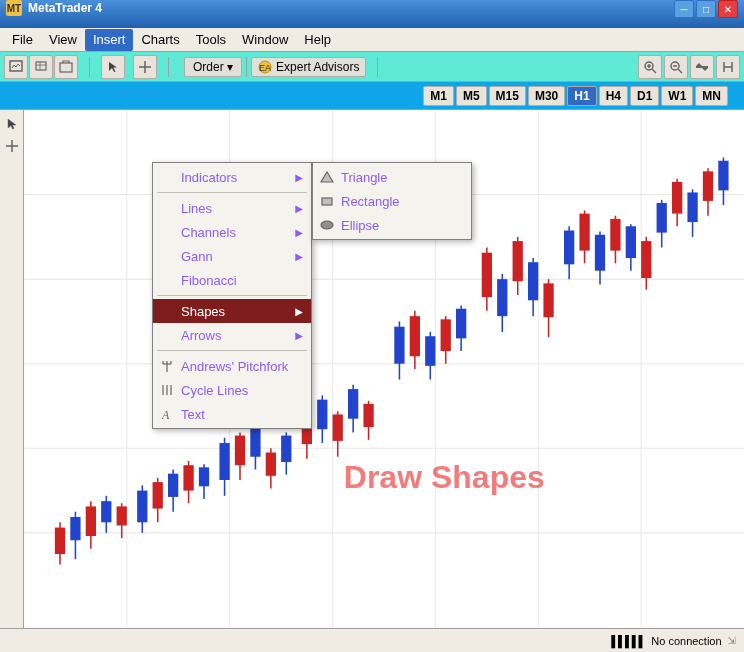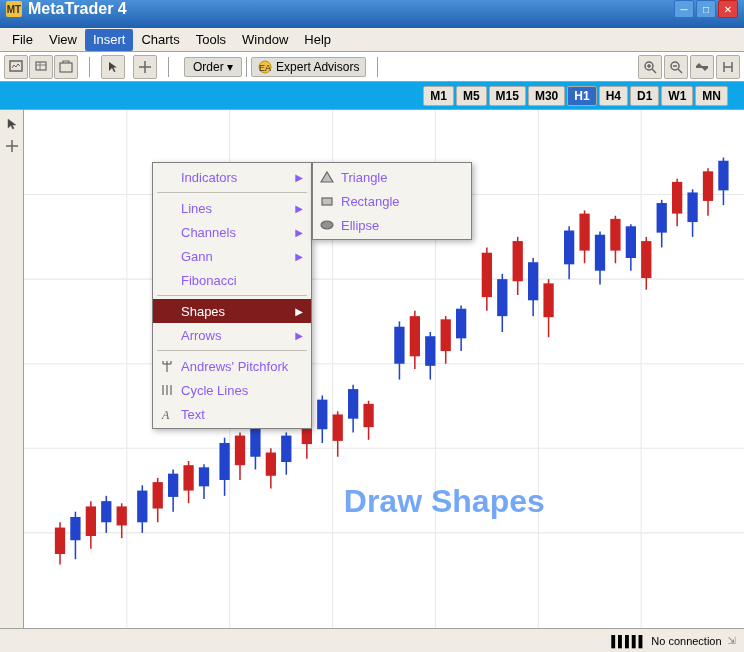--- a/index.html
+++ b/index.html
@@ -31,21 +31,21 @@
     .titlebar-icon {
       width: 16px;
       height: 16px;
       background: #f0c040;
       border-radius: 2px;
       display: flex; align-items: center; justify-content: center;
       font-size: 10px; color: #333;
       font-weight: bold;
     }
     .titlebar-title {
-      font-size: 16px;
+      font-size: 12px;
       font-weight: bold;
     }
     .titlebar-controls {
       display: flex;
       gap: 2px;
     }
     .titlebar-btn {
       width: 20px; height: 18px;
       background: #5a9fe0;
       border: 1px solid #3070c0;
@@ -75,21 +75,21 @@
       display: flex; align-items: center;
     }
     .menubar-item:hover, .menubar-item.active {
       background: #316AC5;
       color: white;
     }
 
     
     .toolbar {
       height: 30px;
-      background: #ffffff;
+      background: #5eead4;
       border-bottom: 1px solid #a0a0a0;
       display: flex;
       align-items: center;
       padding: 0 4px;
       gap: 8px;
     }
     .toolbar-btn {
       width: 24px; height: 24px;
       background: #e8e4dc;
       border: 1px solid #b0aca4;
@@ -158,26 +158,26 @@
 
     
     .chart-area {
       flex: 1;
       background: white;
       position: relative;
       overflow: hidden;
     }
     .chart-label {
       position: absolute;
-      bottom: 108px;
+      bottom: 132px;
       left: 50%;
       transform: translateX(-20%);
       font-size: 32px;
       font-weight: bold;
-      color: #3b82f6;
+      color: #ef4444;
       opacity: 0.7;
       pointer-events: none;
     }
 
     
     .chart-svg {
       position: absolute;
       top: 0; left: 0;
       width: 100%; height: 100%;
     }

